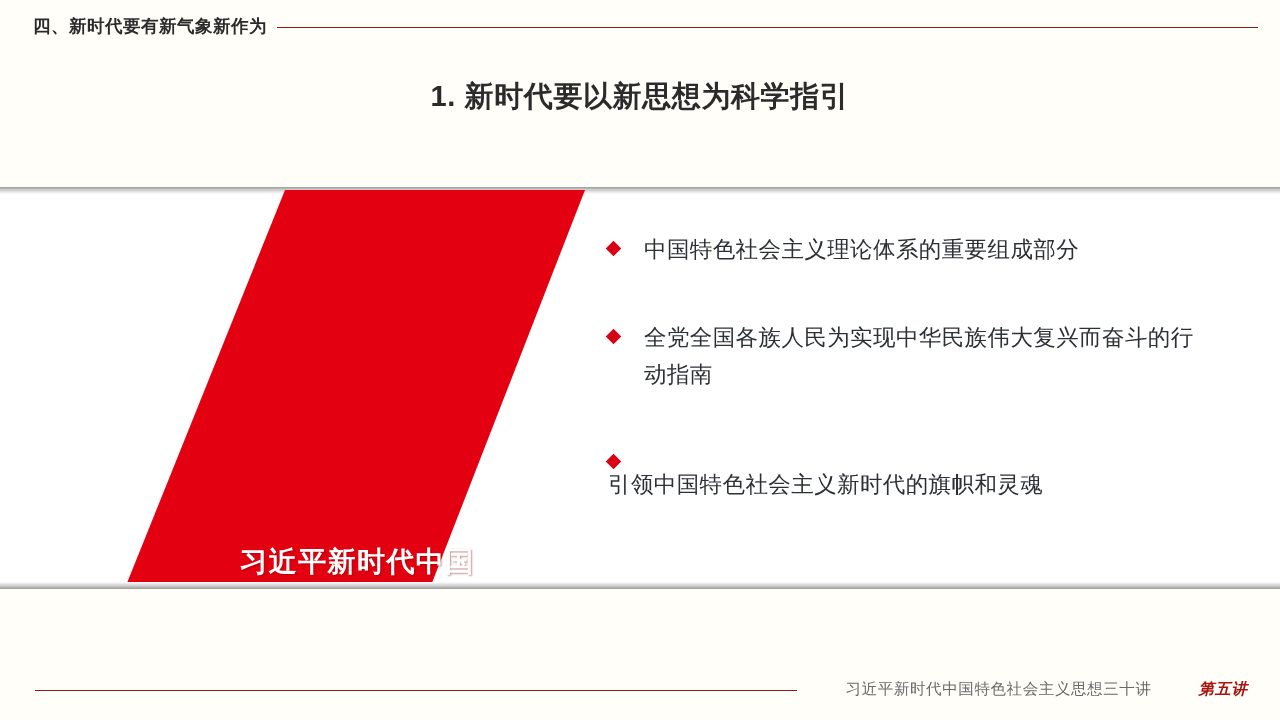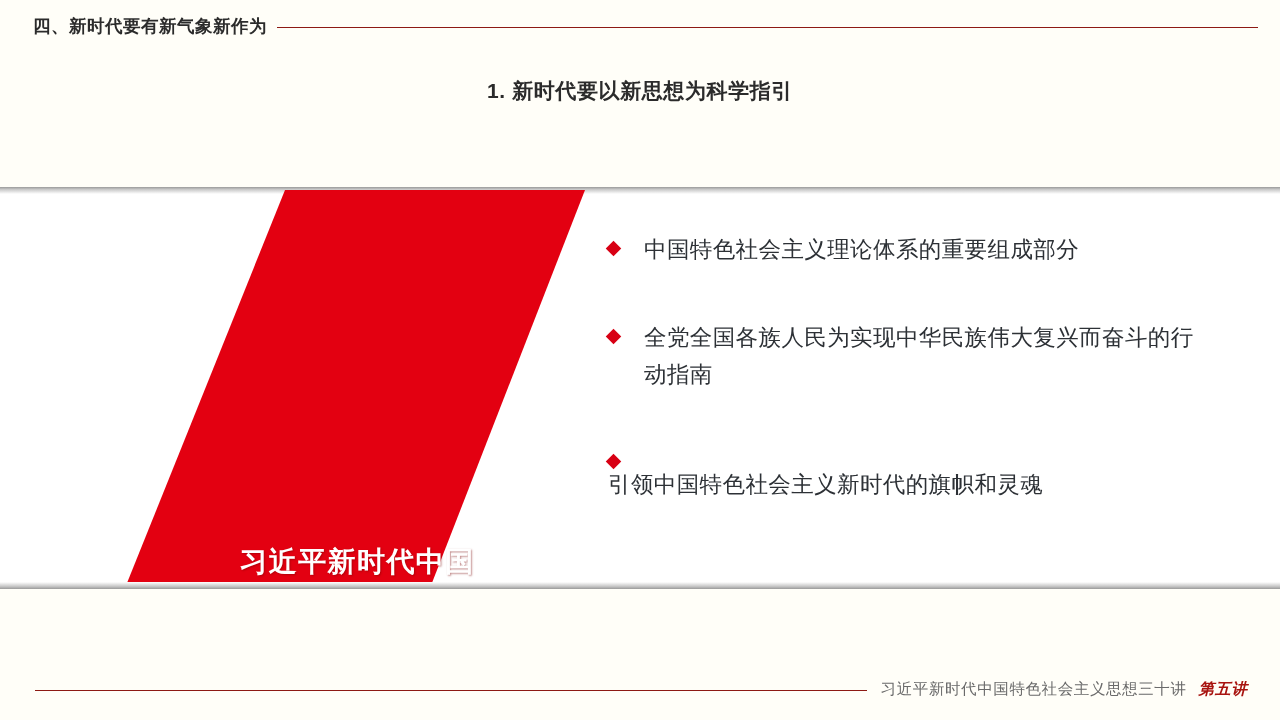--- a/index.html
+++ b/index.html
@@ -46,21 +46,21 @@
     border-top:1.6px solid #8d1a14;
     margin-left:10px;
     margin-top:2px;
   }
 
   
   .slide-title {
     position:absolute; left:0; top:77px;
     width:1280px;
     text-align:center;
-    font-size:21px;
+    font-size:29px;
     font-weight:bold;
     color:#2b2b2b;
     letter-spacing:0.6px;
   }
 
   
   .para-wrap {
     position:absolute; left:0; top:190px;
     width:640px; height:398px;
     overflow:hidden;
@@ -122,20 +122,21 @@
     width:1280px; height:131px;
     background:#fffef8;
   }
 
   
   .footer {
     position:absolute; left:35px; top:679px;
     width:1213px;
     display:flex;
     align-items:center;
+    gap:35px;
   }
   .footer-rule {
     flex:1 1 auto;
     height:0;
     border-top:1.6px solid #8d1a14;
     margin-right:14px;
     margin-top:2px;
   }
   .footer-text {
     flex:0 0 auto;

